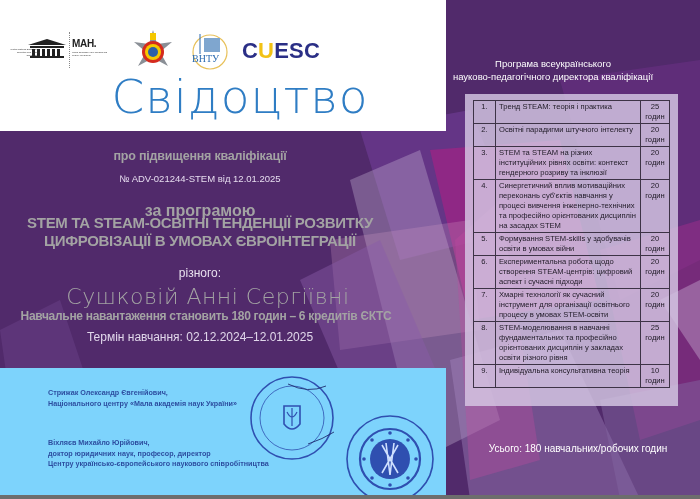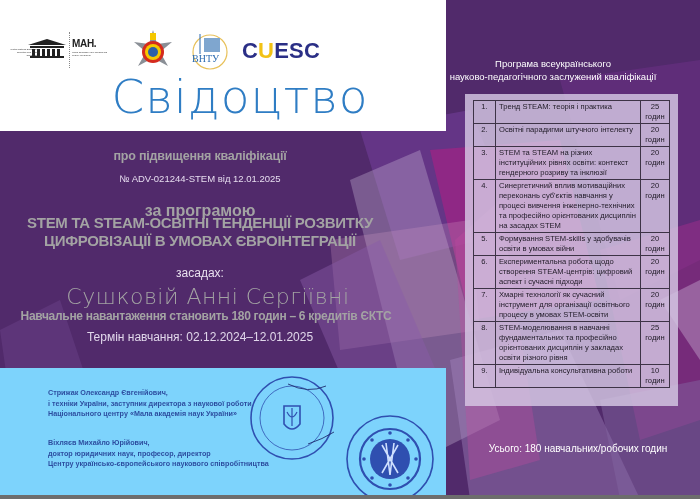--- a/index.html
+++ b/index.html
@@ -118,29 +118,28 @@
     <div class="title">Свідоцтво</div>
   </div>
 
   <div class="center-block lead">про підвищення кваліфікації</div>
   <div class="center-block number">№ ADV-021244-STEM від 12.01.2025</div>
   <div class="center-block prog-label">за програмою</div>
   <div class="center-block prog-title">
     <div>STEM ТА STEAM-ОСВІТНІ ТЕНДЕНЦІЇ РОЗВИТКУ</div>
     <div>ЦИФРОВІЗАЦІЇ В УМОВАХ ЄВРОІНТЕГРАЦІЇ</div>
   </div>
-  <div class="center-block issued">засадах:</div>
+  <div class="center-block issued">різного:</div>
   <div class="center-block recipient">Сушковій Анні Сергіївні</div>
   <div class="center-block load">Навчальне навантаження становить 180 годин – 6 кредитів ЄКТС</div>
   <div class="center-block term">Термін навчання: 02.12.2024–12.01.2025</div>
 
   <div class="bottom-panel">
     <div class="sig sig1">
       <div>Стрижак Олександр Євгенійович,</div>
-      <div>і техніки України, заступник директора з наукової роботи</div>
       <div>Національного центру «Мала академія наук України»</div>
     </div>
     <div class="sig sig2">
       <div>Віхляєв Михайло Юрійович,</div>
       <div>доктор юридичних наук, професор, директор</div>
       <div>Центру українсько-європейського наукового співробітництва</div>
     </div>
 
     <svg class="stamp stamp1" viewBox="0 0 88 88">
       <circle cx="44" cy="44" r="41" fill="none" stroke="#2f4fb0" stroke-width="1.6"></circle>
@@ -162,21 +161,21 @@
           <circle cx="46" cy="72" r="1.8"></circle>
           <circle cx="28" cy="65" r="1.8"></circle>
         <circle cx="20" cy="46" r="1.8"></circle>
           <circle cx="28" cy="27" r="1.8"></circle>
       </g>
     </svg>
   </div>
 
   <div class="right-head">
     <div>Програма всеукраїнського</div>
-    <div>науково-педагогічного заслужений кваліфікації</div>
+    <div>науково-педагогічного директора кваліфікації</div>
   </div>
 
   <div class="table-box">
     <table class="prog">
       <tbody>
         <tr>
           <td class="num">1.</td>
           <td>Тренд STEAM: теорія і практика</td>
           <td class="hrs">
               <div>25</div>
@@ -234,21 +233,21 @@
         <tr>
           <td class="num">8.</td>
           <td>STEM-моделювання в навчанні фундаментальних та професійно орієнтованих дисциплін у закладах освіти різного рівня</td>
           <td class="hrs">
               <div>25</div>
               <div>годин</div>
             </td>
         </tr>
         <tr>
           <td class="num">9.</td>
-          <td>Індивідуальна консультативна роботи</td>
+          <td>Індивідуальна консультативна теорія</td>
           <td class="hrs">
               <div>10</div>
               <div>годин</div>
             </td>
         </tr>
       </tbody>
     </table>
   </div>
 
   <div class="total">Усього: 180 навчальних/робочих годин</div>

